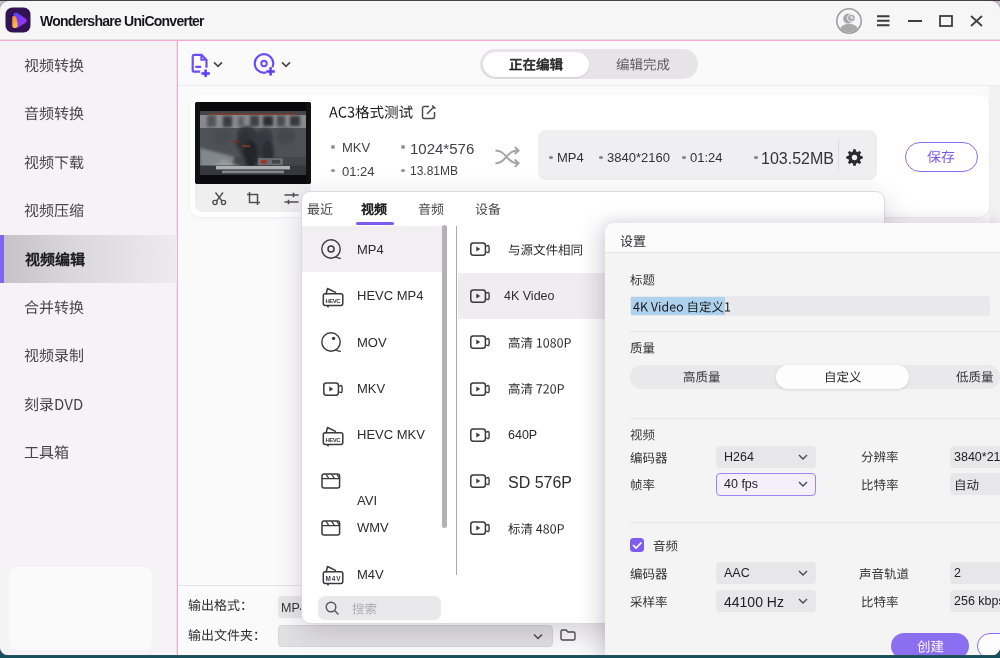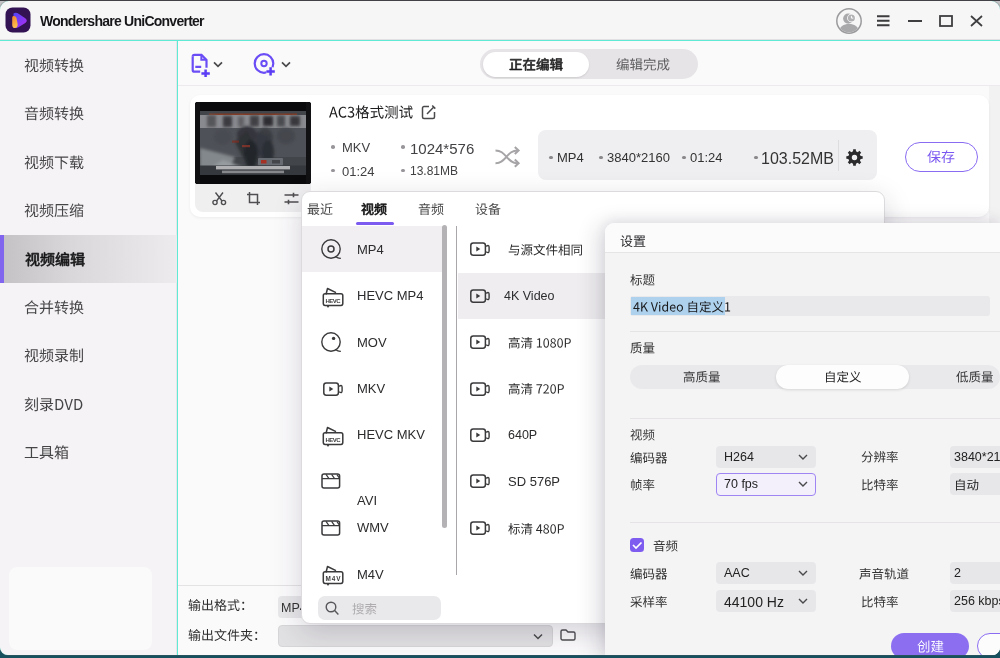--- a/index.html
+++ b/index.html
@@ -1,17 +1,17 @@
 <!DOCTYPE html>
 <html><head><meta charset="utf-8"><style>
 *{margin:0;padding:0;box-sizing:border-box}
 html,body{width:1000px;height:658px;overflow:hidden;font-family:"Liberation Sans",sans-serif;background:#16505f}
 .abs{position:absolute}
 #backtop{position:absolute;left:0;top:0;width:1000px;height:14px;background:#c3c3c5;border-top:1px solid #3a393f}
-#win{position:absolute;left:0;top:1px;width:1000px;height:654px;background:#5eead4;border-radius:9px 9px 8px 8px;overflow:hidden;box-shadow:0 0 0 1px rgba(90,90,95,.25)}
+#win{position:absolute;left:0;top:1px;width:1000px;height:654px;background:#f9a8d4;border-radius:9px 9px 8px 8px;overflow:hidden;box-shadow:0 0 0 1px rgba(90,90,95,.25)}
 #titlebar{position:absolute;left:0;top:0;width:100%;height:39px;background:#f7f6f7;border-bottom:1px solid #e2e0e2}
 #sidebar{position:absolute;left:0;top:40px;width:177px;height:614px;background:#f5f3f5;border-right:1px solid #e7e5e7}
 .sideitem{position:absolute;left:0;width:177px;height:48px}
 #sidesel{background:linear-gradient(90deg,#c3c1c4 0%,#d9d7da 40%,#edebee 100%)}
 #sidesel .bar{position:absolute;left:0;top:0;width:4px;height:100%;background:#8165ef}
 #sidepanel{position:absolute;left:9px;top:566px;width:143px;height:83px;background:#fafafa;border-radius:8px}
 #main{position:absolute;left:178px;top:40px;width:822px;height:614px;background:#fbfafb}
 #toolsep{position:absolute;left:178px;top:84px;width:822px;height:1px;background:#eceaec}
 #botsep{position:absolute;left:178px;top:584px;width:822px;height:1px;background:#e4e2e4}
 #rightstrip{position:absolute;left:989px;top:85px;width:11px;height:499px;background:#f3f2f3}
@@ -481,21 +481,21 @@
       <rect x="0.8" y="1" width="14.6" height="12.2" rx="2.4" fill="none" stroke="#3a393b" stroke-width="1.5"></rect>
 <path d="M16.2 4.4 C18.2 2.9 19.1 3.5 19.1 5.4 V8.8 C19.1 10.7 18.2 11.3 16.2 9.8" fill="none" stroke="#3a393b" stroke-width="1.4"></path>
 <path d="M6.3 4.6 L10.3 7.1 L6.3 9.6 Z" fill="#3a393b"></path>
     </svg>
 <div class="lat" style="left:508px;top:427px;font-size:12.5px;color:#2c2c2e">640P</div>
 <svg class="abs" style="left:470.0px;top:473.3px" width="20" height="15" viewBox="0 0 20 15">
       <rect x="0.8" y="1" width="14.6" height="12.2" rx="2.4" fill="none" stroke="#3a393b" stroke-width="1.5"></rect>
 <path d="M16.2 4.4 C18.2 2.9 19.1 3.5 19.1 5.4 V8.8 C19.1 10.7 18.2 11.3 16.2 9.8" fill="none" stroke="#3a393b" stroke-width="1.4"></path>
 <path d="M6.3 4.6 L10.3 7.1 L6.3 9.6 Z" fill="#3a393b"></path>
     </svg>
-<div class="lat" style="left:508px;top:473px;font-size:13px;color:#2c2c2e">SD 576P</div>
+<div class="lat" style="left:508px;top:473px;font-size:16px;color:#2c2c2e">SD 576P</div>
 <svg class="abs" style="left:470.0px;top:519.7px" width="20" height="15" viewBox="0 0 20 15">
       <rect x="0.8" y="1" width="14.6" height="12.2" rx="2.4" fill="none" stroke="#3a393b" stroke-width="1.5"></rect>
 <path d="M16.2 4.4 C18.2 2.9 19.1 3.5 19.1 5.4 V8.8 C19.1 10.7 18.2 11.3 16.2 9.8" fill="none" stroke="#3a393b" stroke-width="1.4"></path>
 <path d="M6.3 4.6 L10.3 7.1 L6.3 9.6 Z" fill="#3a393b"></path>
     </svg>
 <svg style="position:absolute;left:508.0px;top:519.5px;overflow:visible" width="58" height="18">
       <g fill="#2c2c2e" transform="translate(0,12.5) scale(0.012500,-0.012500)">
         <use href="#g56" x="0"></use>
         <use href="#g49" x="1000"></use>
         <use href="#g57" x="2224"></use>
@@ -604,21 +604,21 @@
     </svg>
 <div class="dd" style="left:950px;top:445px;width:58px;height:22px"></div>
 <div class="lat" style="left:954px;top:449px;font-size:12.5px;color:#222">3840*2160</div>
 <svg style="position:absolute;left:630.0px;top:476.0px;overflow:visible" width="27" height="18">
       <g fill="#333" transform="translate(0,12.5) scale(0.012500,-0.012500)">
         <use href="#g78" x="0"></use>
         <use href="#g77" x="1000"></use>
       </g>
     </svg>
 <div id="fpsdd"></div>
-<div class="lat" style="left:724px;top:475.5px;font-size:12.5px;color:#222">70 fps</div>
+<div class="lat" style="left:724px;top:475.5px;font-size:12.5px;color:#222">40 fps</div>
 <svg class="abs" style="left:798px;top:480px" width="10" height="7" viewBox="0 0 10 7">
       <path d="M1 1 L5 5 L9 1" fill="none" stroke="#4a494b" stroke-width="1.4"></path>
     </svg>
 <svg style="position:absolute;left:861.0px;top:475.5px;overflow:visible" width="39" height="18">
       <g fill="#333" transform="translate(0,12.5) scale(0.012500,-0.012500)">
         <use href="#g79" x="0"></use>
         <use href="#g80" x="1000"></use>
         <use href="#g77" x="2000"></use>
       </g>
     </svg>

